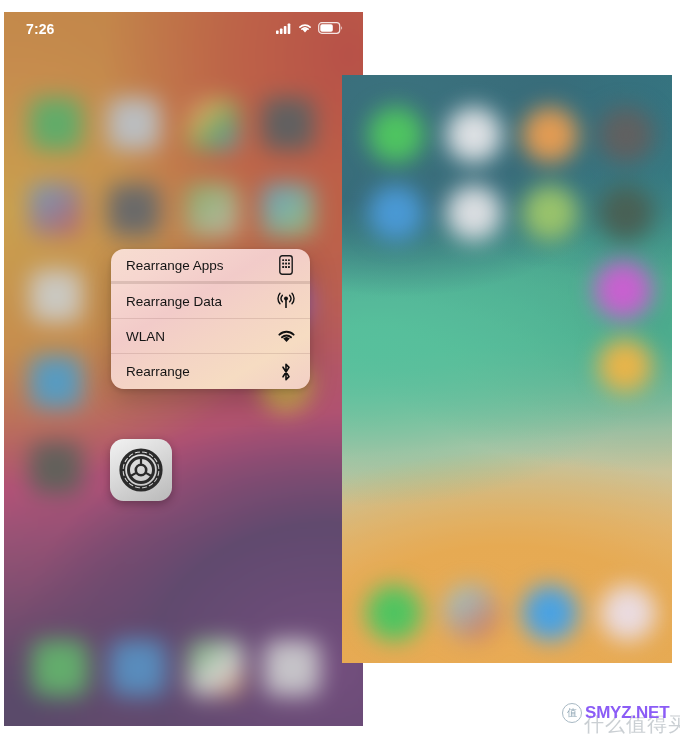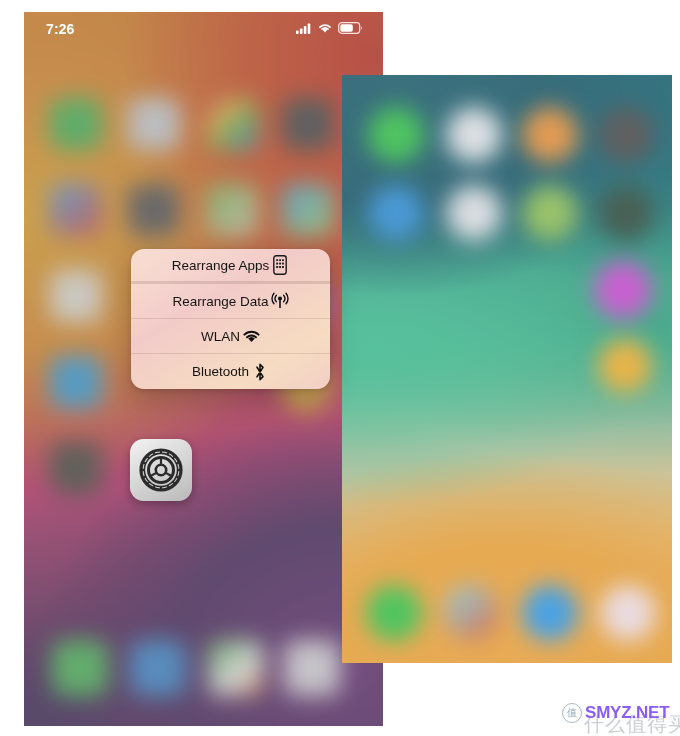--- a/index.html
+++ b/index.html
@@ -15,21 +15,21 @@
     font-family: "Liberation Sans", "DejaVu Sans", sans-serif;
     -webkit-font-smoothing: antialiased;
   }
 
   
   .phone {
     position: absolute;
     overflow: hidden;
   }
   #phone-left {
-    left: 24px;
+    left: 4px;
     top: 12px;
     width: 359px;
     height: 714px;
   }
   #phone-right {
     left: 342px;
     top: 75px;
     width: 330px;
     height: 588px;
   }
@@ -126,21 +126,21 @@
   }
 
   .ctx-row {
     display: flex;
     align-items: center;
     box-sizing: border-box;
   }
   #ctx-left .ctx-row {
     height: 35px;
     padding: 0 13px 0 15px;
-    justify-content: center;
+    justify-content: space-between;
     border-bottom: 1px solid rgba(120,80,70,0.17);
   }
   #ctx-left .ctx-row.sep-strong {
     border-bottom: 3px solid rgba(120,90,80,0.20);
   }
   #ctx-left .ctx-row:last-child { border-bottom: none; }
 
   .ctx-label {
     font-size: 13.5px;
     color: #141414;
@@ -313,21 +313,21 @@
       <span class="ctx-icon">
         <svg width="21" height="16" viewBox="0 0 21 16">
           <path d="M10.5 14 L7.2 10.4 a4.9 4.9 0 0 1 6.6 0 Z" fill="#111111"></path>
           <path d="M3.4 6.6 a10.2 10.2 0 0 1 14.2 0" stroke="#111111" stroke-width="2" fill="none" stroke-linecap="round"></path>
           <path d="M6.0 9.3 a6.4 6.4 0 0 1 9 0" stroke="#111111" stroke-width="1.9" fill="none" stroke-linecap="round"></path>
         </svg>
       </span>
     </div>
 
     <div class="ctx-row">
-      <span class="ctx-label">Bluetooth</span>
+      <span class="ctx-label">Rearrange</span>
       <span class="ctx-icon">
         <svg width="14" height="20" viewBox="0 0 14 20">
           <path d="M4 5.2 L10 14.6 L7 17.6 L7 2.4 L10 5.4 L4 14.8" stroke="#111111" stroke-width="1.6" fill="none" stroke-linejoin="round" stroke-linecap="round"></path>
         </svg>
       </span>
     </div>
   </div>
 
   <div class="settings-app" id="settings-left">
     <svg width="50" height="50" viewBox="0 0 50 50">

